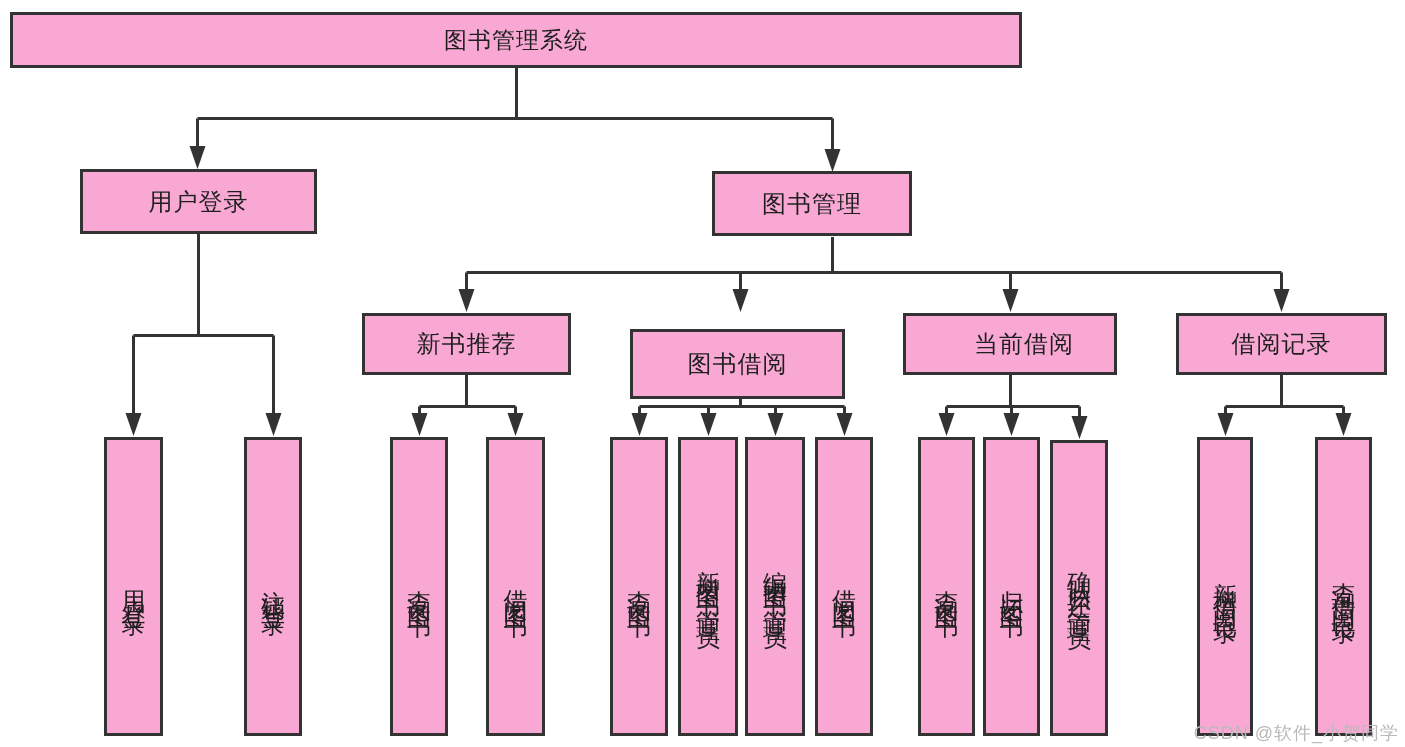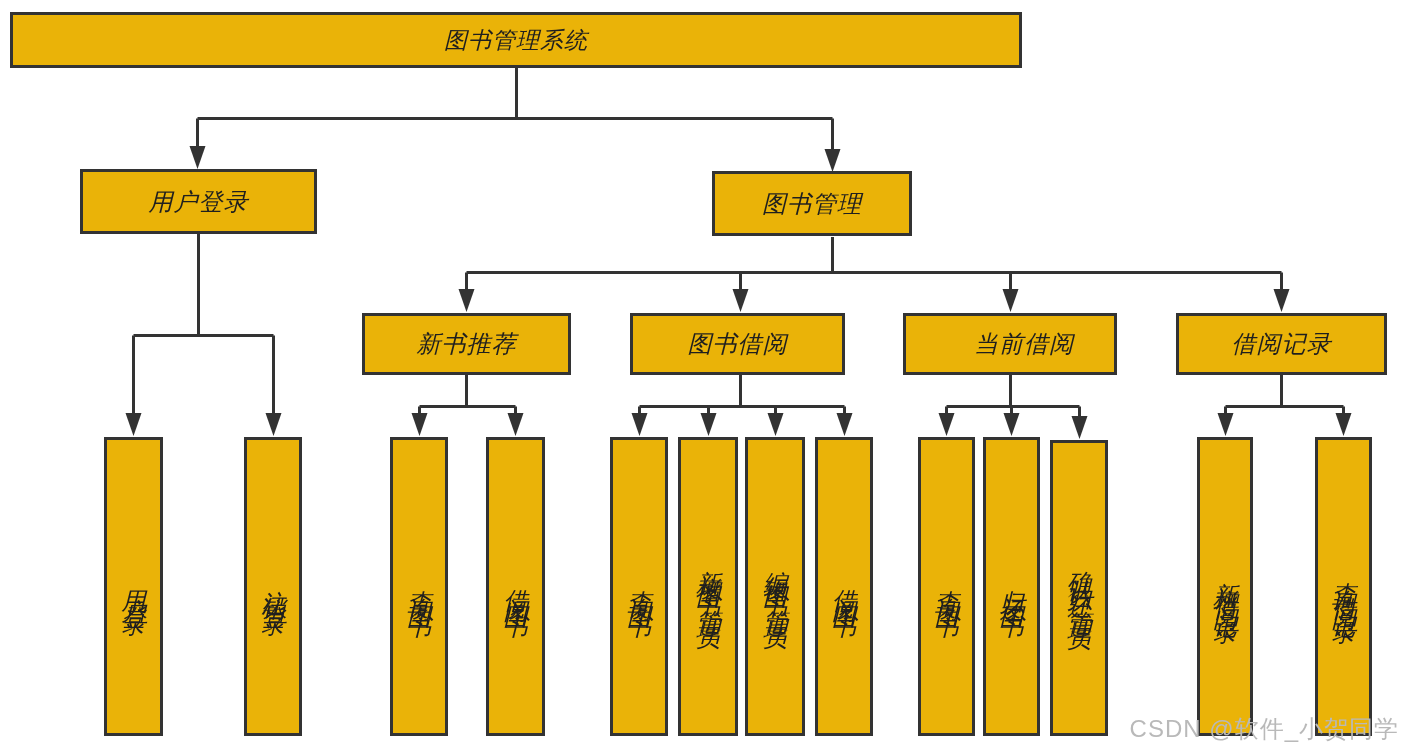--- a/index.html
+++ b/index.html
@@ -13,43 +13,42 @@
   }
   .connectors {
     position: absolute;
     left: 0; top: 0;
     width: 1405px; height: 747px;
   }
   .box {
     position: absolute;
     box-sizing: border-box;
     border: 3px solid #333333;
-    background: #eab308;
+    background: #f9a8d4;
     display: flex;
     align-items: center;
     justify-content: center;
     color: #1f1f1f;
     text-align: center;
-    font-style: italic;
   }
   .h-label { font-size: 24px; letter-spacing: 1px; white-space: nowrap; }
   .root-box .h-label { font-size: 23px; }
   .v-label {
     writing-mode: vertical-rl;
     text-orientation: mixed;
     font-size: 24px;
     letter-spacing: 8px;
     line-height: 1;
     white-space: nowrap;
   }
   .watermark {
     position: absolute;
     right: 6px;
     bottom: 2px;
-    font-size: 24px;
+    font-size: 18px;
     color: #b9b9b9;
     letter-spacing: 1px;
     white-space: nowrap;
     z-index: 5;
   }
 </style>
 </head>
 <body>
 
 <div class="canvas">
@@ -101,21 +100,21 @@
   <div class="box" style="left:80px; top:169px; width:237px; height:65px;">
     <span class="h-label">用户登录</span>
   </div>
   <div class="box" style="left:712px; top:171px; width:200px; height:65px;">
     <span class="h-label">图书管理</span>
   </div>
 
   <div class="box" style="left:362px; top:313px; width:209px; height:62px;">
     <span class="h-label">新书推荐</span>
   </div>
-  <div class="box" style="left:630px; top:313px; width:215px; height:62px;">
+  <div class="box" style="left:630px; top:329px; width:215px; height:70px;">
     <span class="h-label">图书借阅</span>
   </div>
   <div class="box" style="left:903px; top:313px; width:214px; height:62px;padding-left:28px;">
     <span class="h-label">当前借阅</span>
   </div>
   <div class="box" style="left:1176px; top:313px; width:211px; height:62px;">
     <span class="h-label">借阅记录</span>
   </div>
 
   <div class="box" style="left:104px; top:437px; width:59px; height:299px;">

